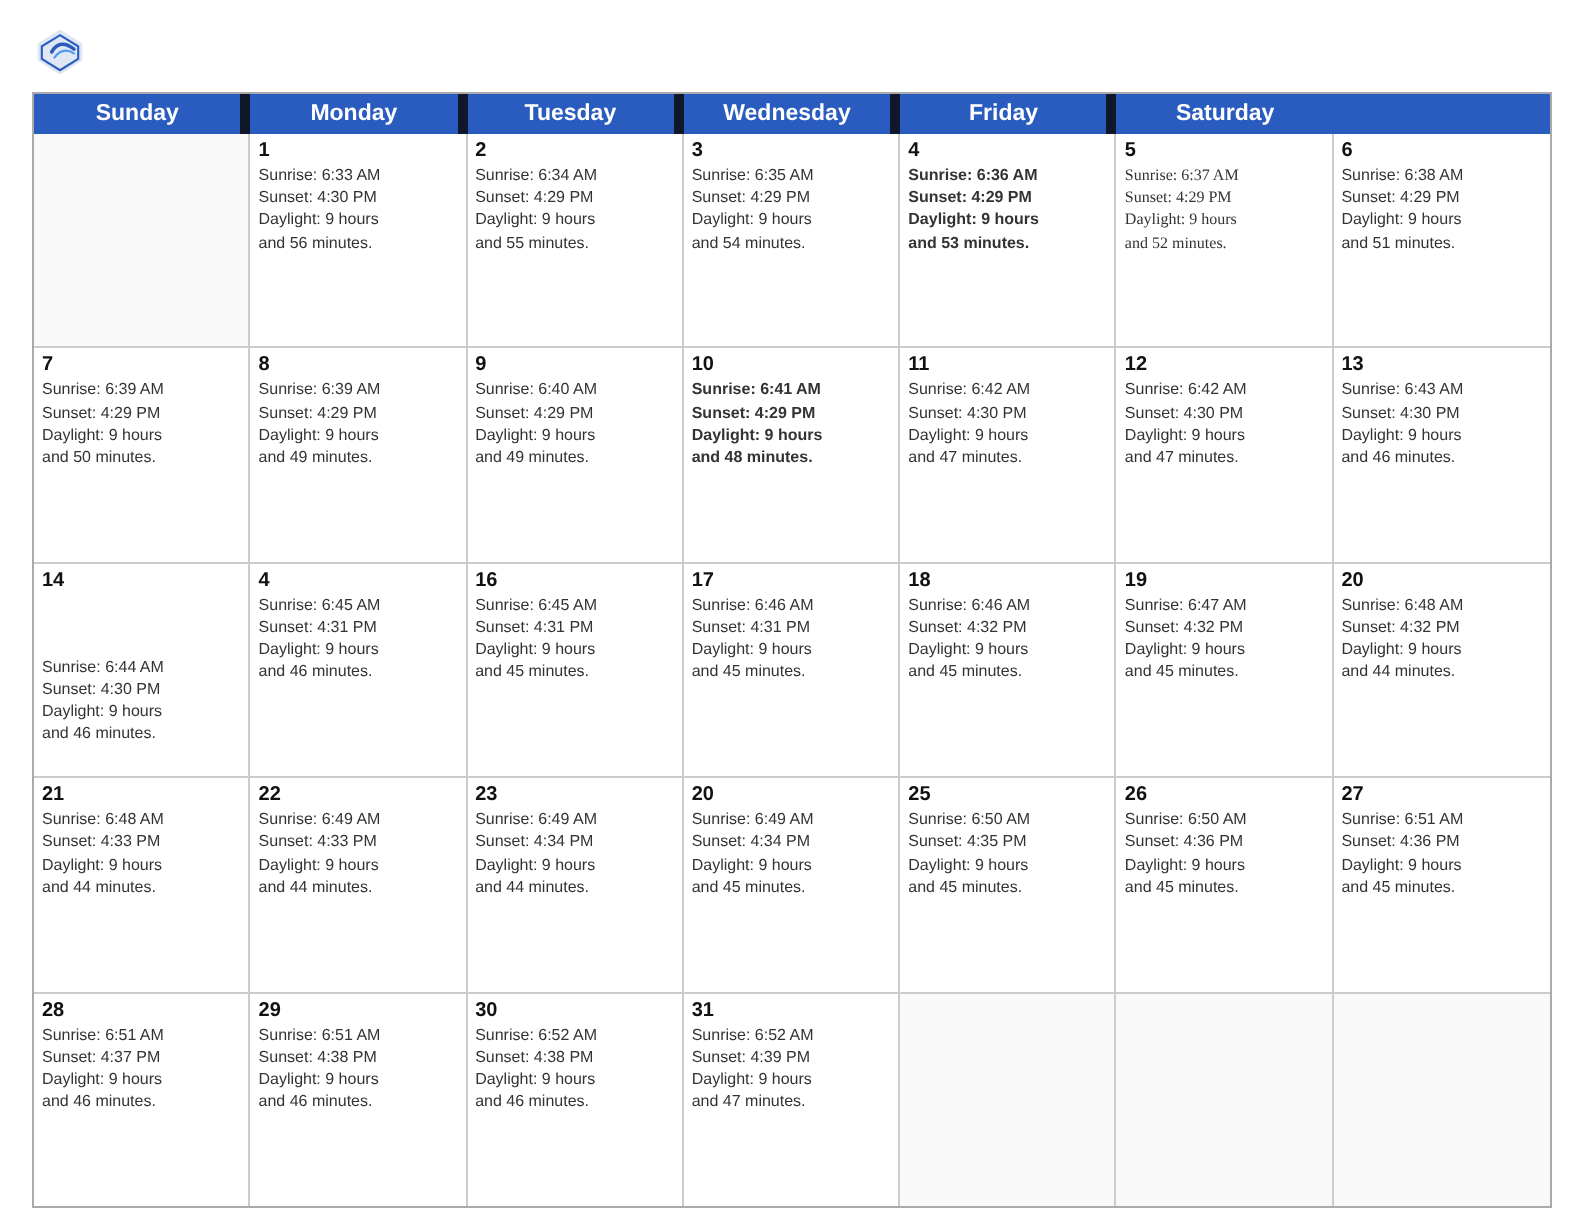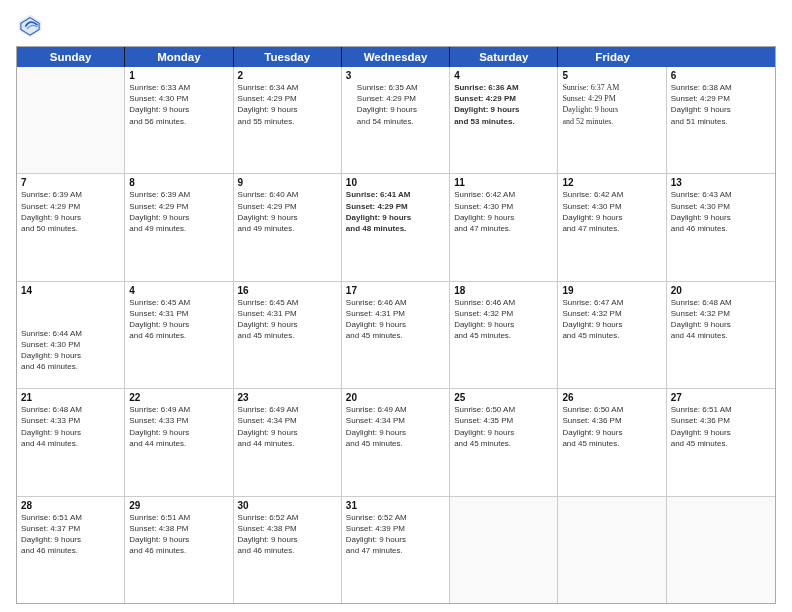--- a/index.html
+++ b/index.html
@@ -67,21 +67,21 @@
       display: grid;
       grid-template-columns: repeat(7, 1fr);
       background: #2a5cbf;
     }
     .cal-header-cell {
       color: #fff;
       font-size: 11.5px;
       font-weight: bold;
       text-align: center;
       padding: 4px 2px;
-      border-right: 1px solid #0f172a;
+      border-right: 5px solid #0f172a;
     }
     .cal-header-cell:last-child { border-right: none; }
     .cal-body {
       flex: 1;
       display: flex;
       flex-direction: column;
     }
     .cal-row {
       display: grid;
       grid-template-columns: repeat(7, 1fr);
@@ -134,43 +134,43 @@
       <h2></h2>
     </div>
   </div>
 
   <div class="calendar">
     <div class="cal-header">
     <div class="cal-header-cell">Sunday</div>
         <div class="cal-header-cell">Monday</div>
         <div class="cal-header-cell">Tuesday</div>
         <div class="cal-header-cell">Wednesday</div>
+        <div class="cal-header-cell">Friday</div>
         <div class="cal-header-cell">Saturday</div>
-        <div class="cal-header-cell">Friday</div>
       </div>
     <div class="cal-body">
     <div class="cal-row">
           <div class="cal-cell empty"></div>
           <div class="cal-cell">
             <span class="day-num">1</span>
             <div class="info" style="white-space: pre-line;">Sunrise: 6:33 AM
 Sunset: 4:30 PM
 Daylight: 9 hours
 and 56 minutes.</div>
           </div>
           <div class="cal-cell">
             <span class="day-num">2</span>
             <div class="info" style="white-space: pre-line;">Sunrise: 6:34 AM
 Sunset: 4:29 PM
 Daylight: 9 hours
 and 55 minutes.</div>
           </div>
           <div class="cal-cell">
             <span class="day-num">3</span>
-            <div class="info" style="white-space: pre-line; margin-left: 11px;">Sunrise: 6:35 AM
+            <div class="info" style="white-space: pre-line;">Sunrise: 6:35 AM
 Sunset: 4:29 PM
 Daylight: 9 hours
 and 54 minutes.</div>
           </div>
           <div class="cal-cell">
             <span class="day-num">4</span>
             <div class="info" style="white-space: pre-line; font-weight: bold;">Sunrise: 6:36 AM
 Sunset: 4:29 PM
 Daylight: 9 hours
 and 53 minutes.</div>

